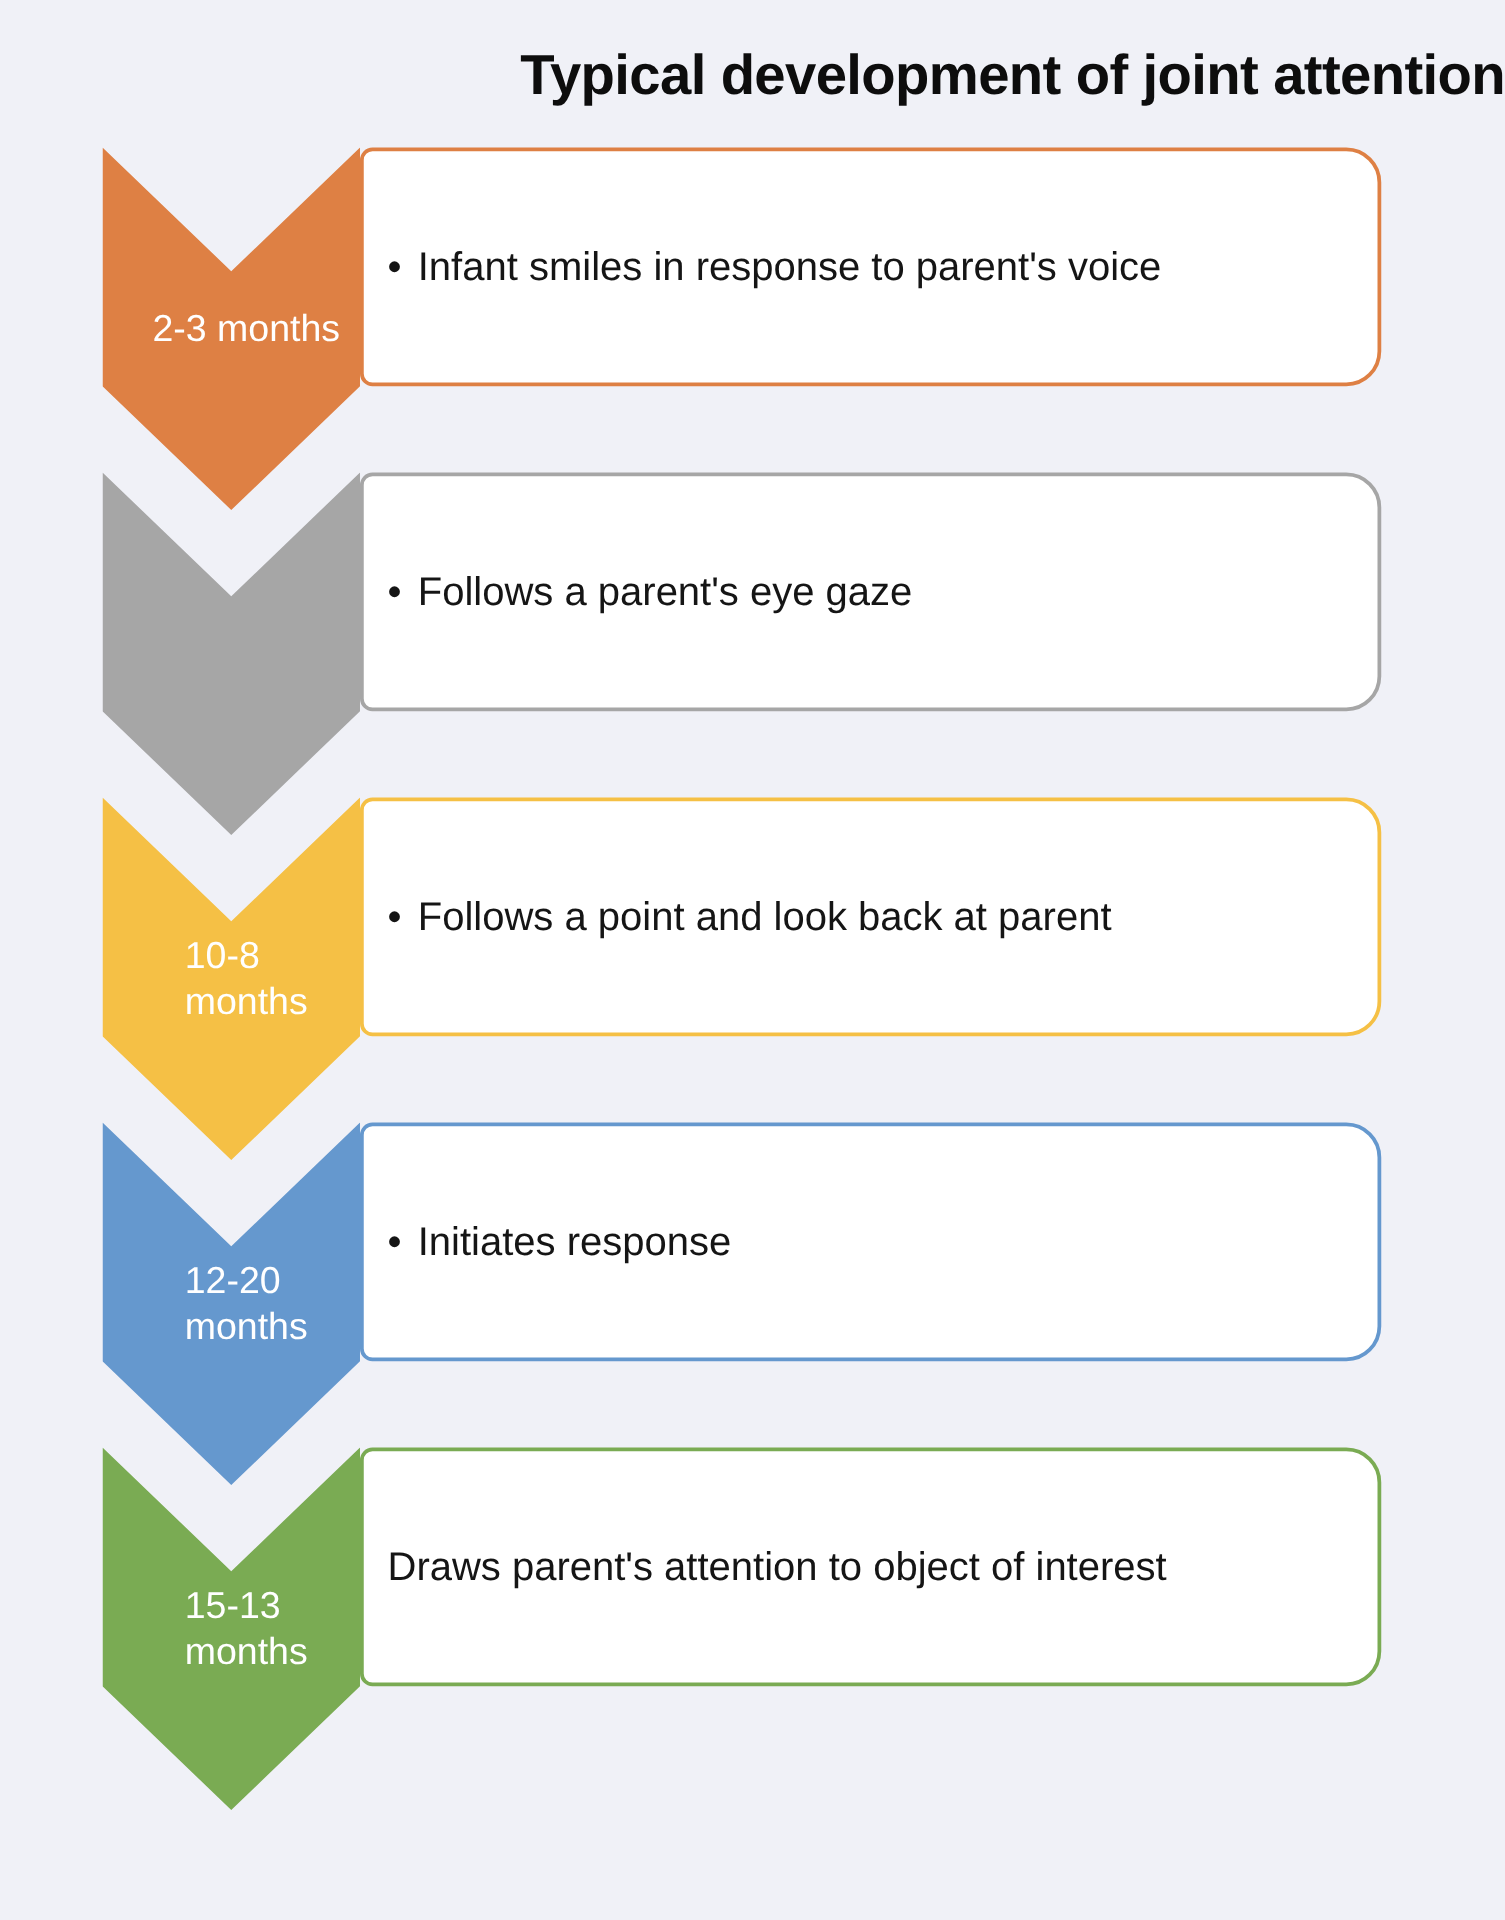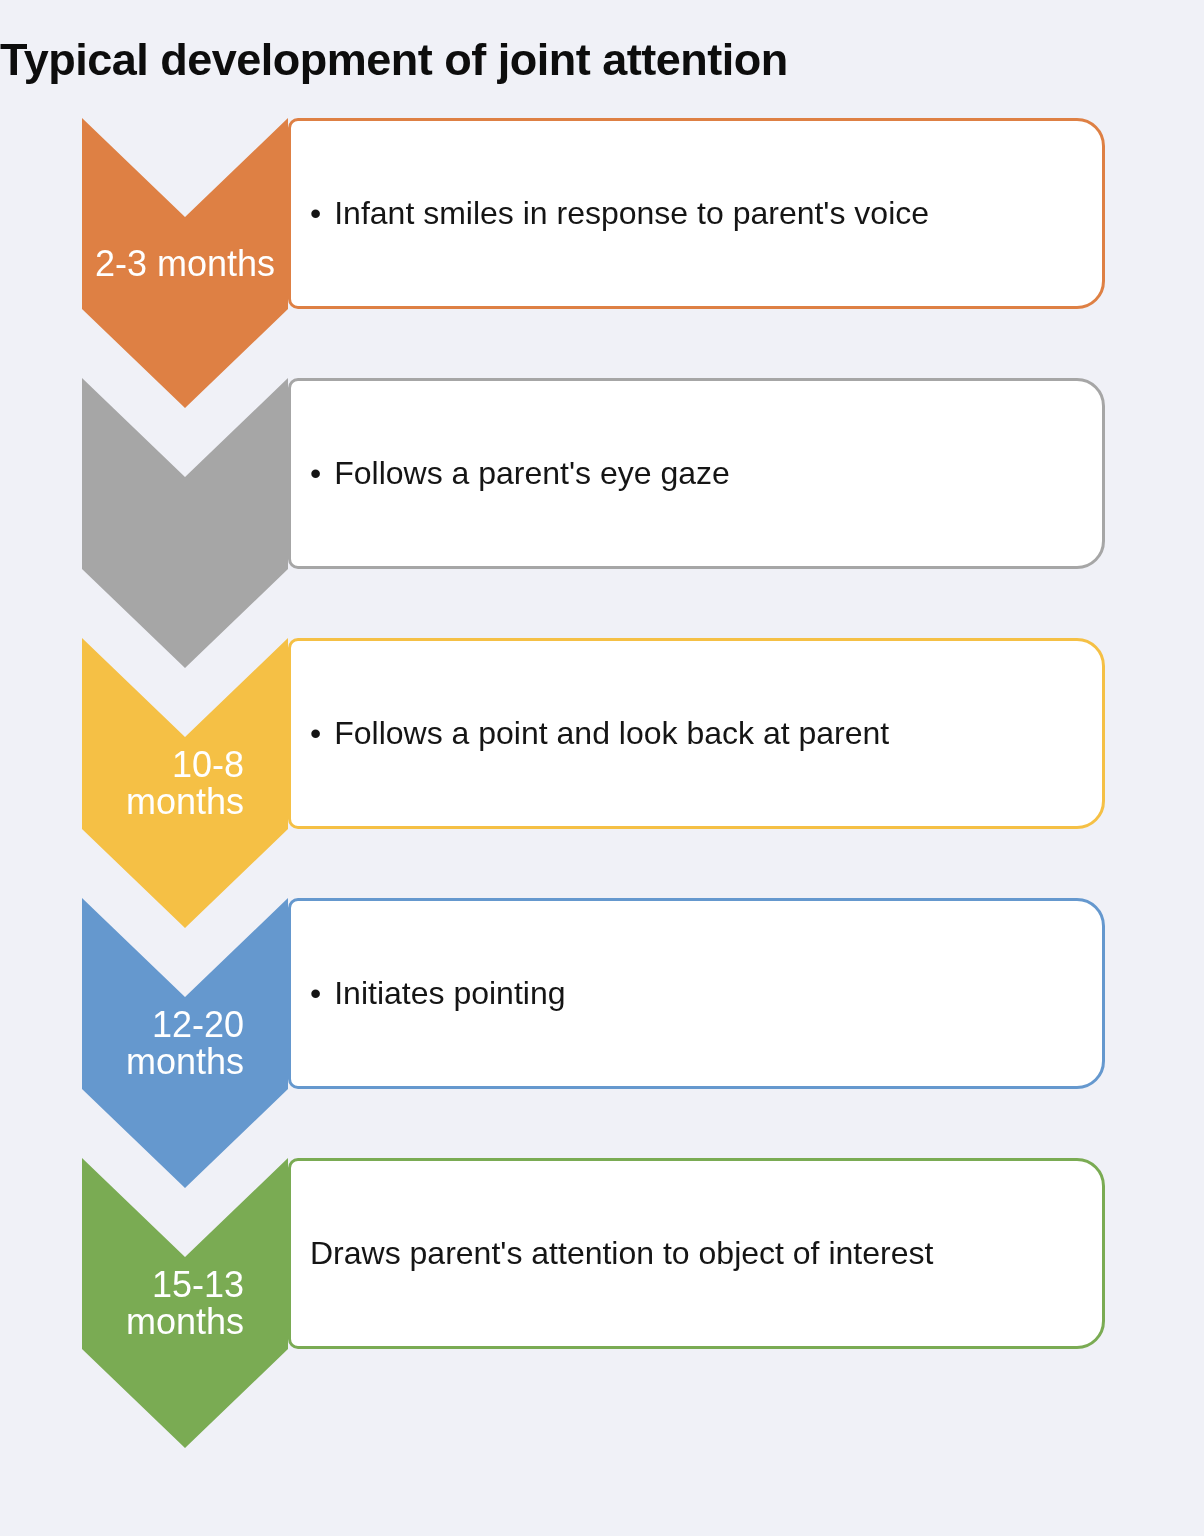--- a/index.html
+++ b/index.html
@@ -13,21 +13,21 @@
     height: 1536px;
     overflow: hidden;
     background: #f0f1f7;
   }
   .title {
     position: absolute;
     top: 32px;
     left: 0;
     width: 100%;
     margin: 0;
-    text-align: left;
+    text-align: right;
     font-size: 45px;
     line-height: 56px;
     font-weight: 700;
     letter-spacing: -0.5px;
     color: #0d0d0d;
   }
   .row {
     position: absolute;
     left: 0;
     width: 100%;
@@ -41,26 +41,27 @@
   }
   .age {
     position: absolute;
     left: 82px;
     top: 0;
     width: 206px;
     height: 290px;
     display: flex;
     align-items: center;
     justify-content: center;
-    text-align: right;
+    text-align: left;
     color: #ffffff;
-    font-size: 36px;
+    font-size: 30px;
     line-height: 37px;
     white-space: pre-line;
     pointer-events: none;
+    padding-left: 12px;
   }
   .box {
     position: absolute;
     left: 288px;
     top: 0;
     width: 817px;
     height: 191px;
     box-sizing: border-box;
     background: #ffffff;
     border: 3px solid #888;
@@ -114,21 +115,21 @@
     <svg class="chev" width="206" height="290" viewBox="0 0 206 290">
       <polygon points="0,0 103,99 206,0 206,191 103,290 0,191" fill="#f5c045"></polygon>
     </svg>
     <div class="age">10-8
 months</div>
   </div>
 
   <div class="row" style="top:898px">
     <div class="box" style="border-color: rgb(101, 152, 206);">
       <span class="bullet">•</span>
-      <span class="txt">Initiates pointing</span>
+      <span class="txt">Initiates response</span>
     </div>
     <svg class="chev" width="206" height="290" viewBox="0 0 206 290">
       <polygon points="0,0 103,99 206,0 206,191 103,290 0,191" fill="#6598ce"></polygon>
     </svg>
     <div class="age">12-20
 months</div>
   </div>
 
   <div class="row" style="top:1158px">
     <div class="box" style="border-color: rgb(122, 171, 83);">

